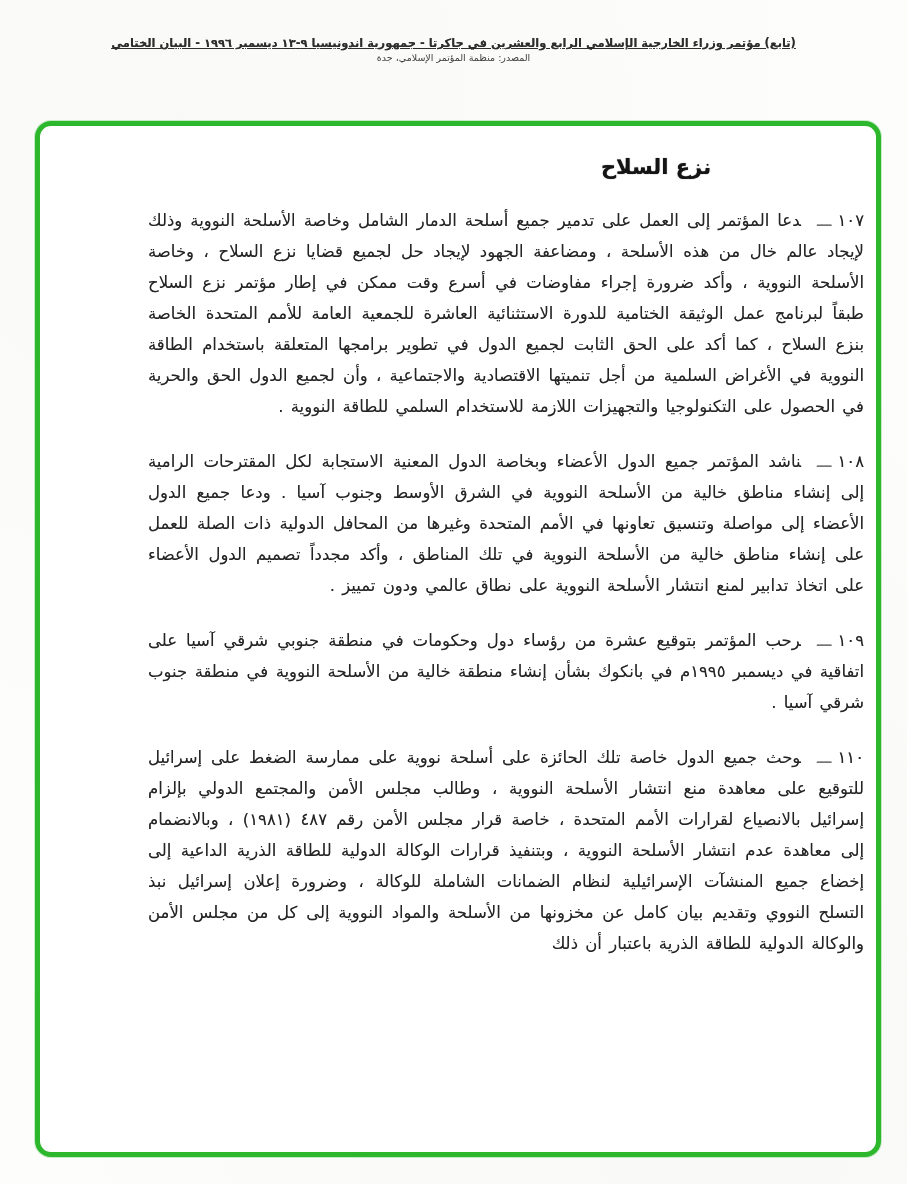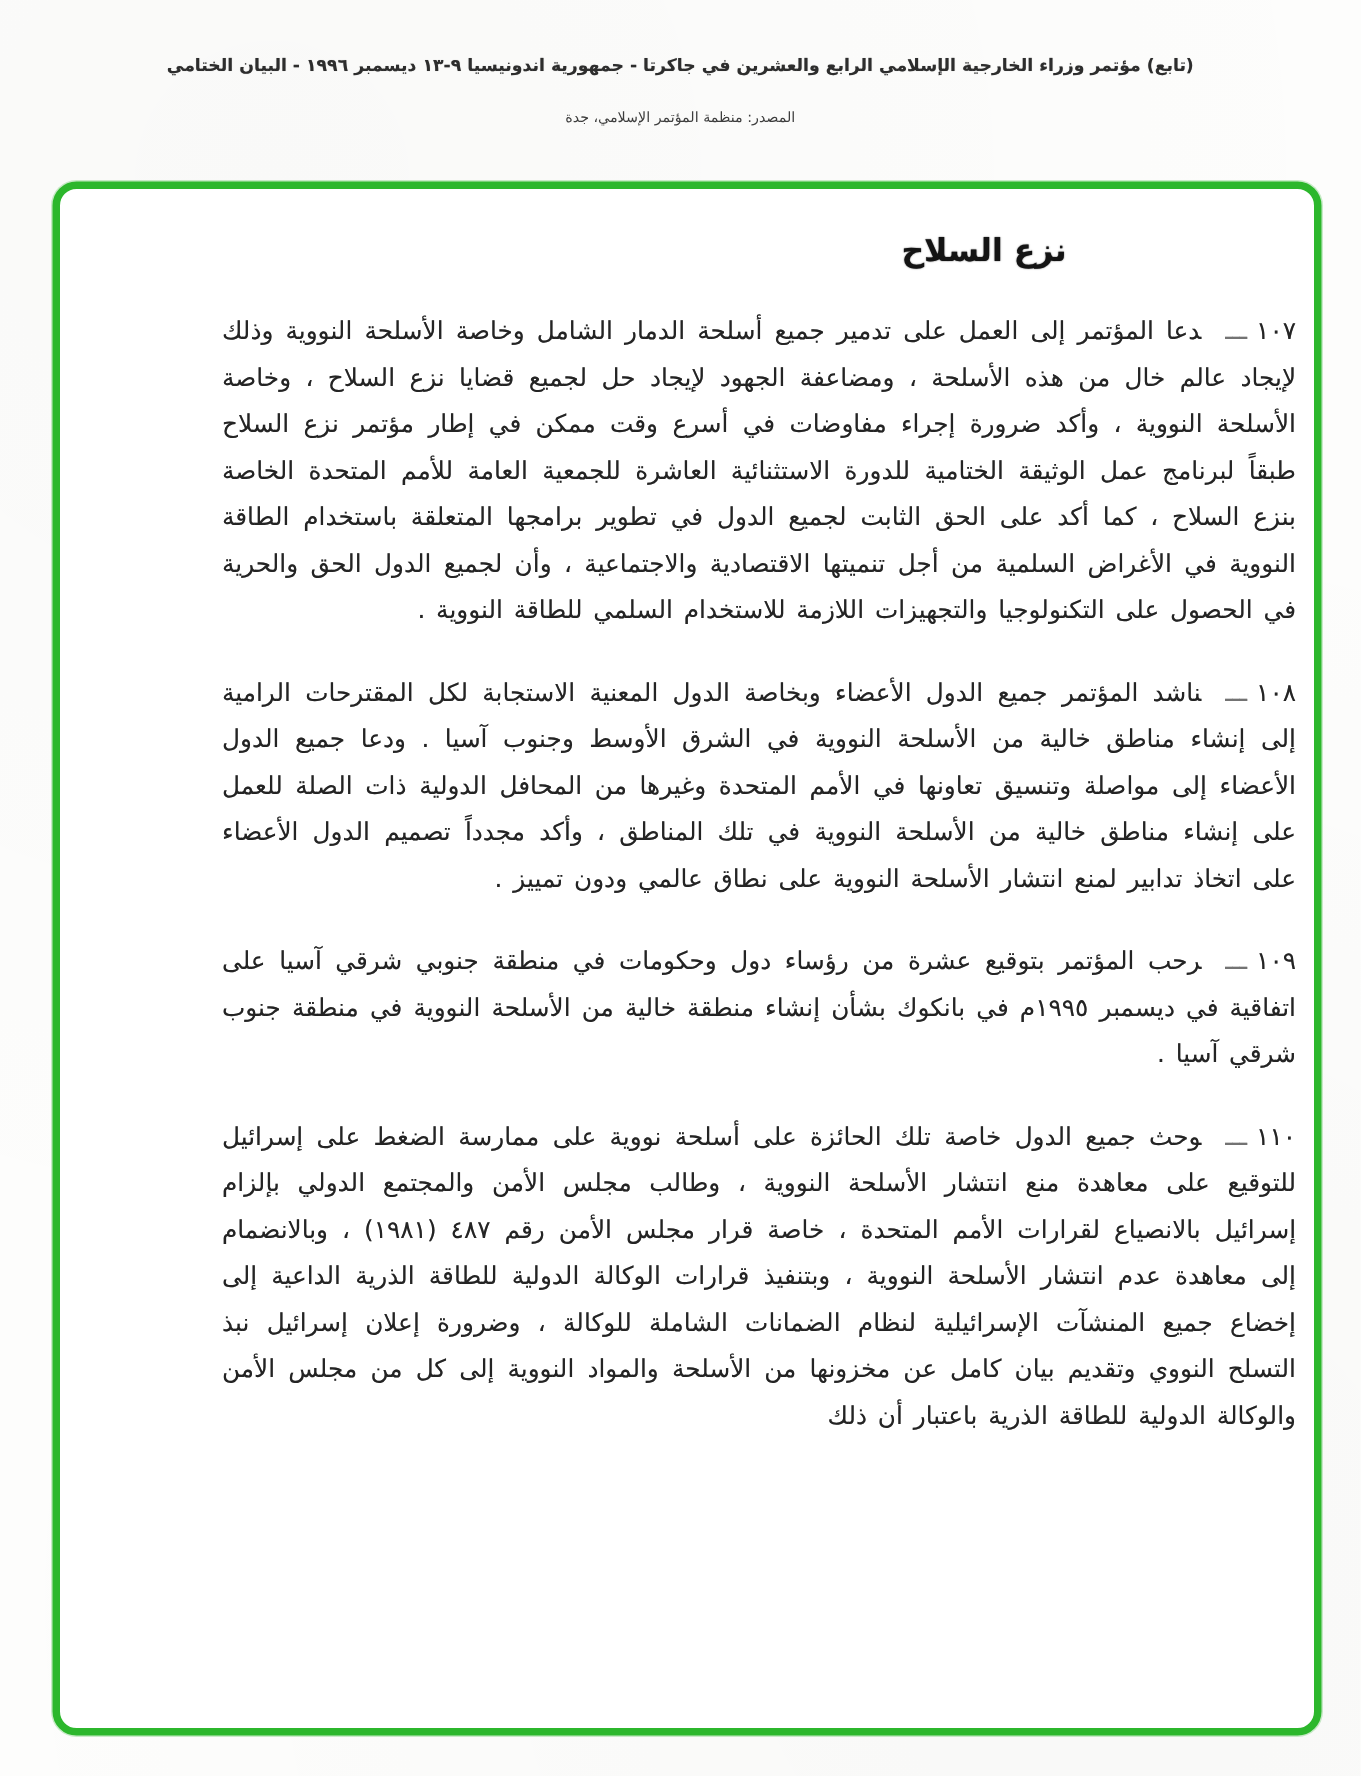--- a/index.html
+++ b/index.html
@@ -31,24 +31,25 @@
     width: 100%;
     text-align: center;
     direction: rtl;
     color: #2d2d2d;
   }
   .header-line1 {
     font-size: 11.5px;
     letter-spacing: 0.2px;
     font-weight: bold;
     text-shadow: 0 0 0.5px rgba(0,0,0,0.4);
+    text-decoration: underline;
   }
   .header-line2 {
     font-size: 9.5px;
-    margin-top: 23px;
+    margin-top: 2px;
     color: #3d3d3d;
   }
   .frame {
     position: absolute;
     left: 35px;
     top: 121px;
     width: 836px;
     height: 1026px;
     border: 5px solid #2cb72c;
     border-radius: 16px;

